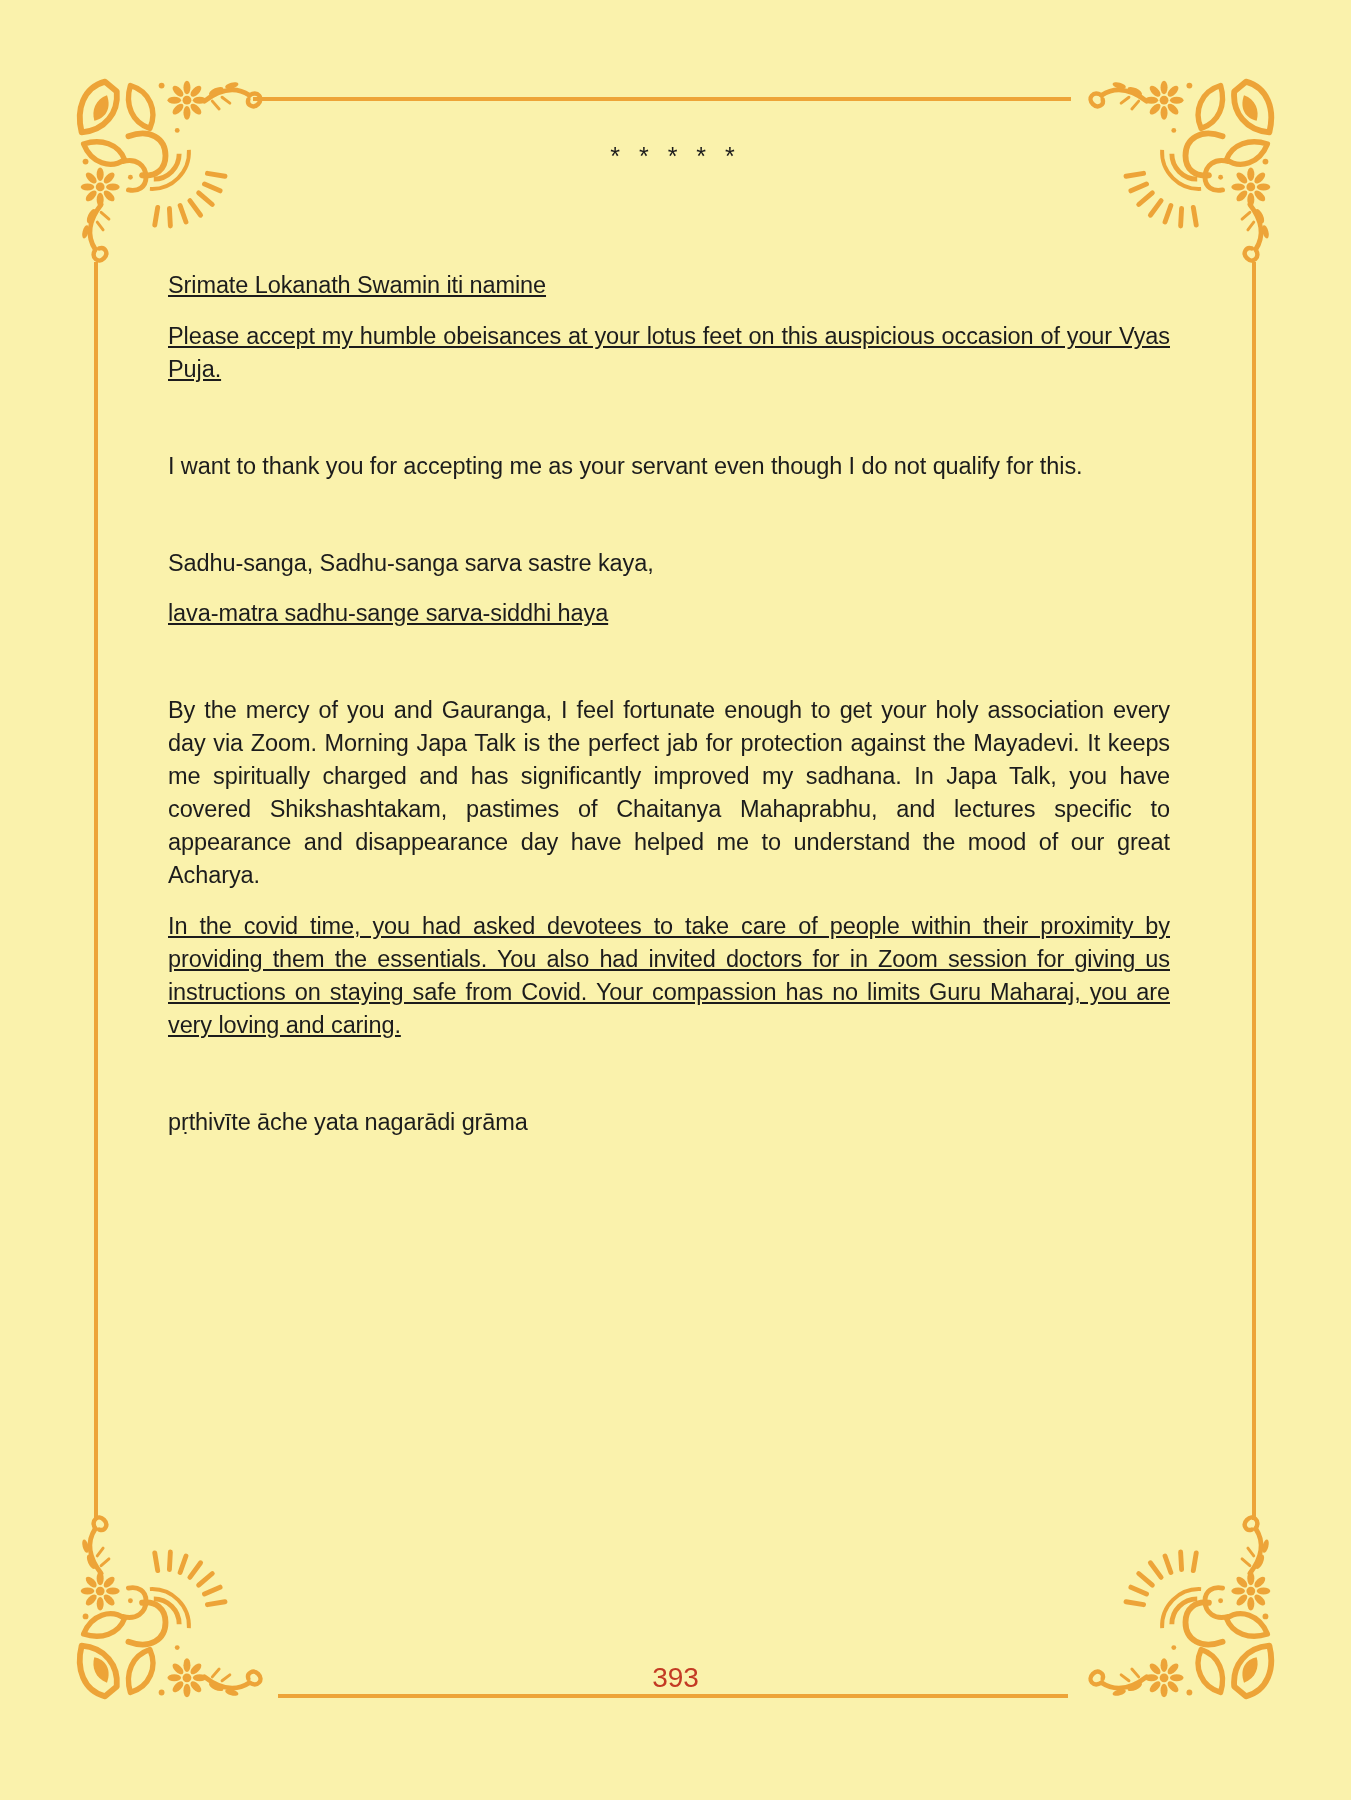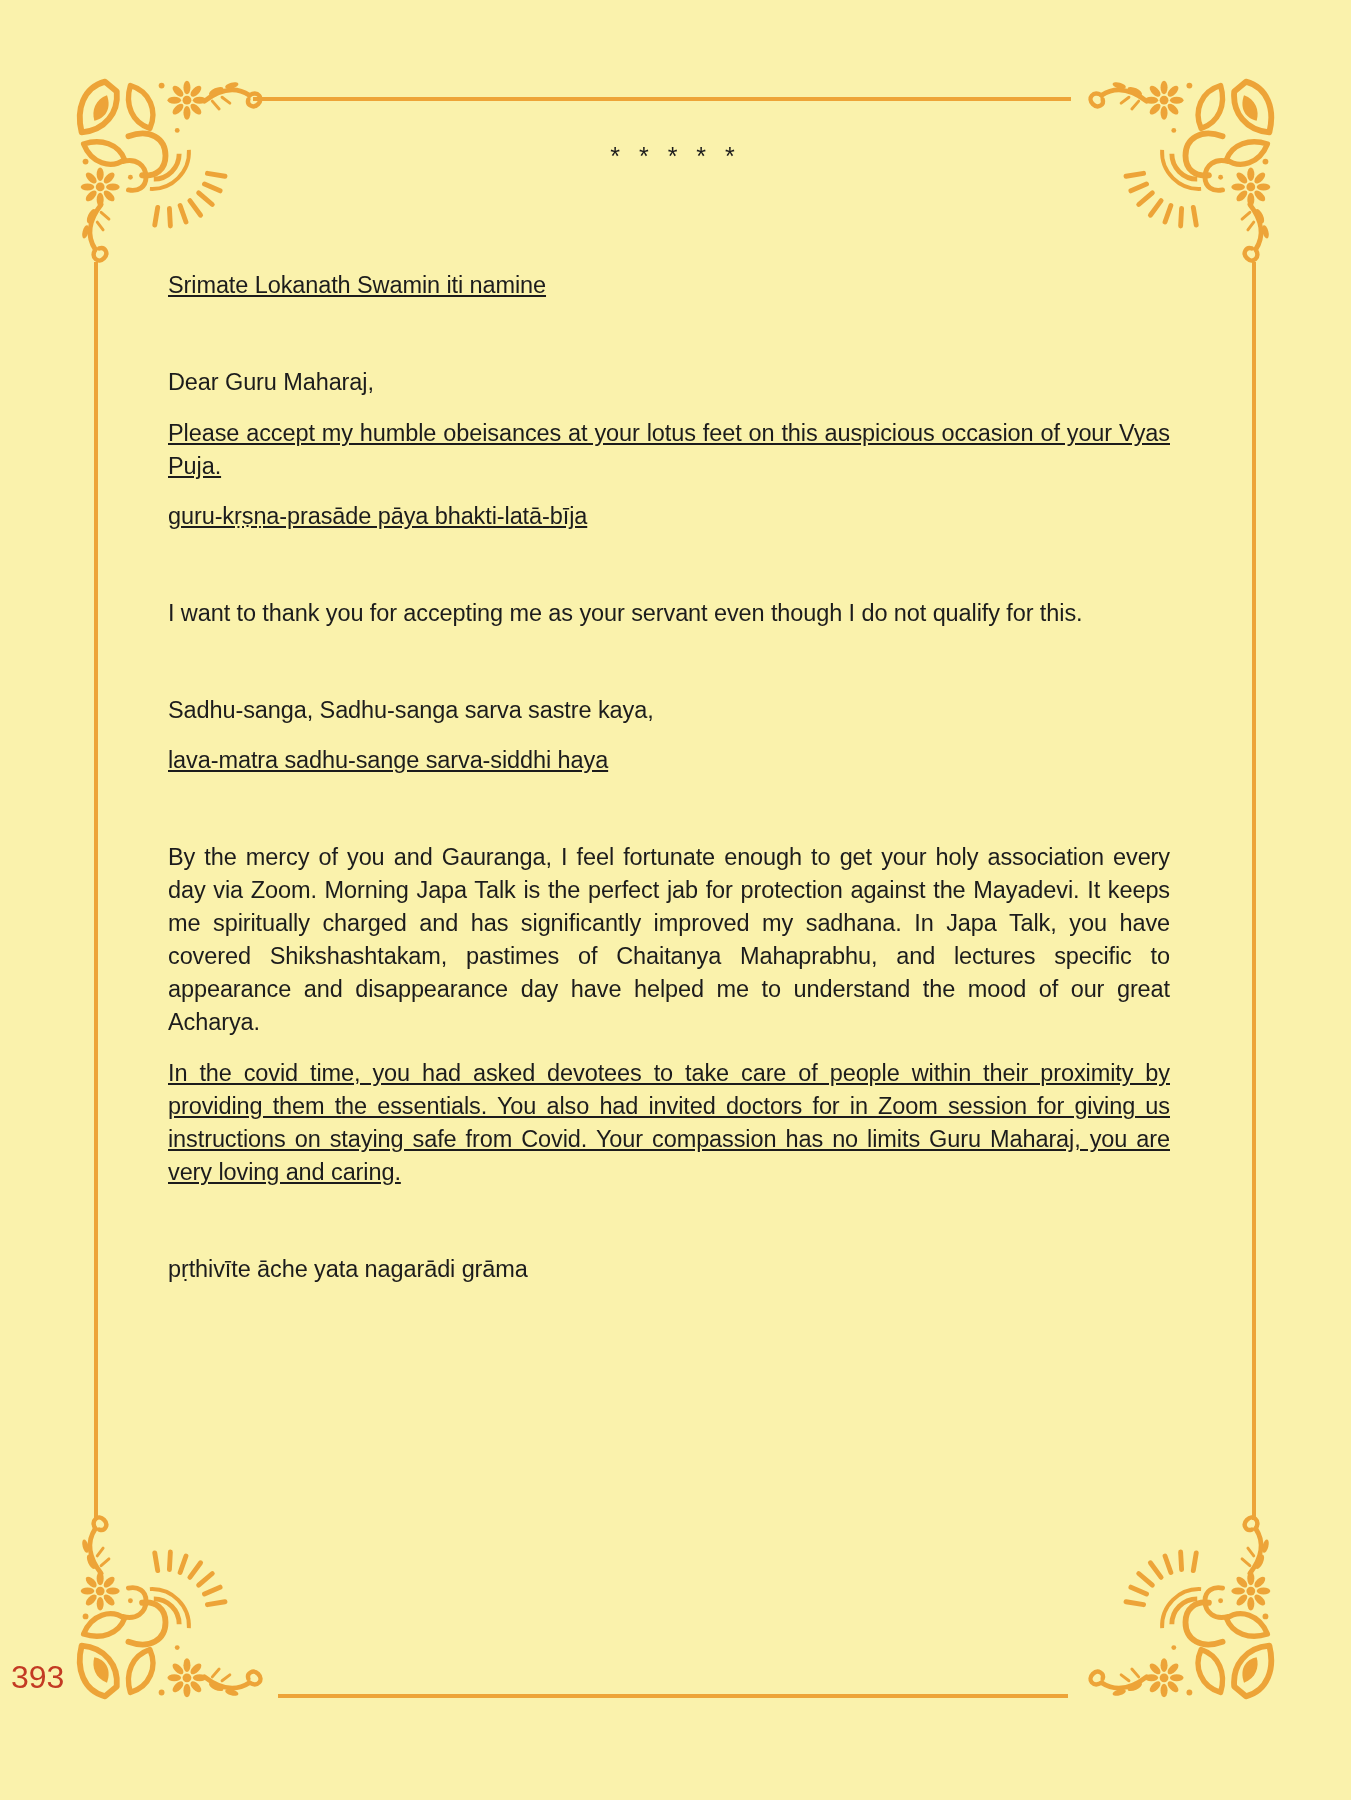--- a/index.html
+++ b/index.html
@@ -35,22 +35,22 @@
   .txt{
     margin:0;font-size:23.5px;line-height:33px;
     color:var(--body-text,#1C1C1C);
     letter-spacing:-0.1px;
   }
   .just{text-align:justify;text-justify:inter-word;}
   .gap-s{margin-top:17px;text-decoration:underline;}
   .gap-p{margin-top:18px;text-decoration:underline;}
   .gap-l{margin-top:64px;}
   .pagenum{
-    position:absolute;left:11px;right:0;top:1661px;
-    text-align:left;font-size:32px;line-height:33px;
+    position:absolute;left:0;right:0;top:1661px;
+    text-align:center;font-size:28px;line-height:33px;
     color:var(--page-number-red,#C33A23);
   }
 </style>
 </head>
 <body>
 
 <svg width="0" height="0" style="position:absolute" aria-hidden="true">
   <defs>
     <g id="daisy8">
       <circle r="4.5" fill="currentColor"></circle>
@@ -122,24 +122,22 @@
     </svg>
   <svg class="corner br" viewBox="0 0 200 200">
       <use href="#corner-ornament-shape"></use>
     </svg>
 
   <div class="asterisks">* * * * *</div>
 
   <div class="content">
     <p class="txt gap-s">Srimate Lokanath Swamin iti namine</p>
 
-    <p class="txt gap-l">Dear Guru Maharaj,</p>
     <p class="txt just gap-p">Please accept my humble obeisances at your lotus feet on this auspicious occasion of your Vyas Puja.</p>
 
-    <p class="txt gap-s">guru-kṛṣṇa-prasāde pāya bhakti-latā-bīja</p>
 
     <p class="txt just gap-l">I want to thank you for accepting me as your servant even though I do not qualify for this.</p>
 
     <p class="txt gap-l">Sadhu-sanga, Sadhu-sanga sarva sastre kaya,</p>
     <p class="txt gap-s">lava-matra sadhu-sange sarva-siddhi haya</p>
 
     <p class="txt just gap-l">By the mercy of you and Gauranga, I feel fortunate enough to get your holy association every day via Zoom. Morning Japa Talk is the perfect jab for protection against the Mayadevi. It keeps me spiritually charged and has significantly improved my sadhana. In Japa Talk, you have covered Shikshashtakam, pastimes of Chaitanya Mahaprabhu, and lectures specific to appearance and disappearance day have helped me to understand the mood of our great Acharya.</p>
     <p class="txt just gap-p">In the covid time, you had asked devotees to take care of people within their proximity by providing them the essentials. You also had invited doctors for in Zoom session for giving us instructions on staying safe from Covid. Your compassion has no limits Guru Maharaj, you are very loving and caring.</p>
 
     <p class="txt gap-l">pṛthivīte āche yata nagarādi grāma</p>

